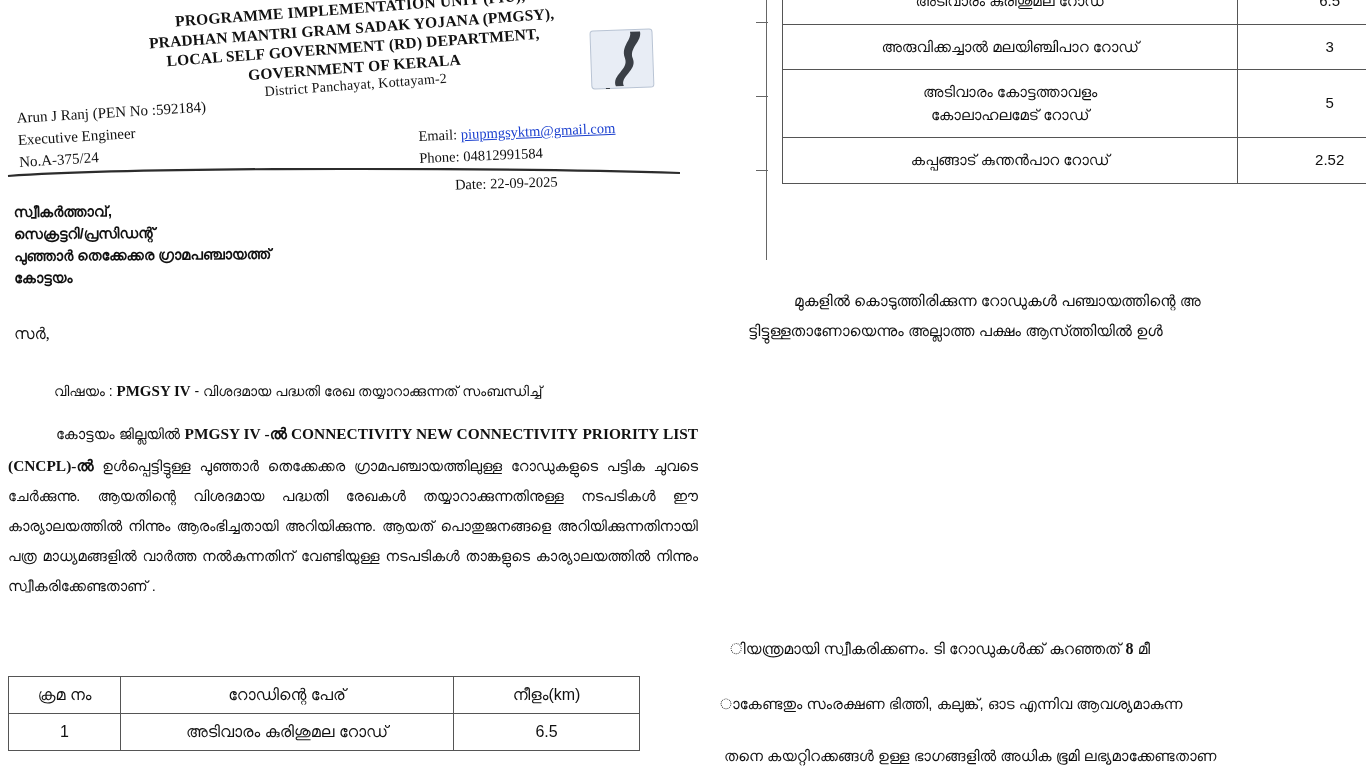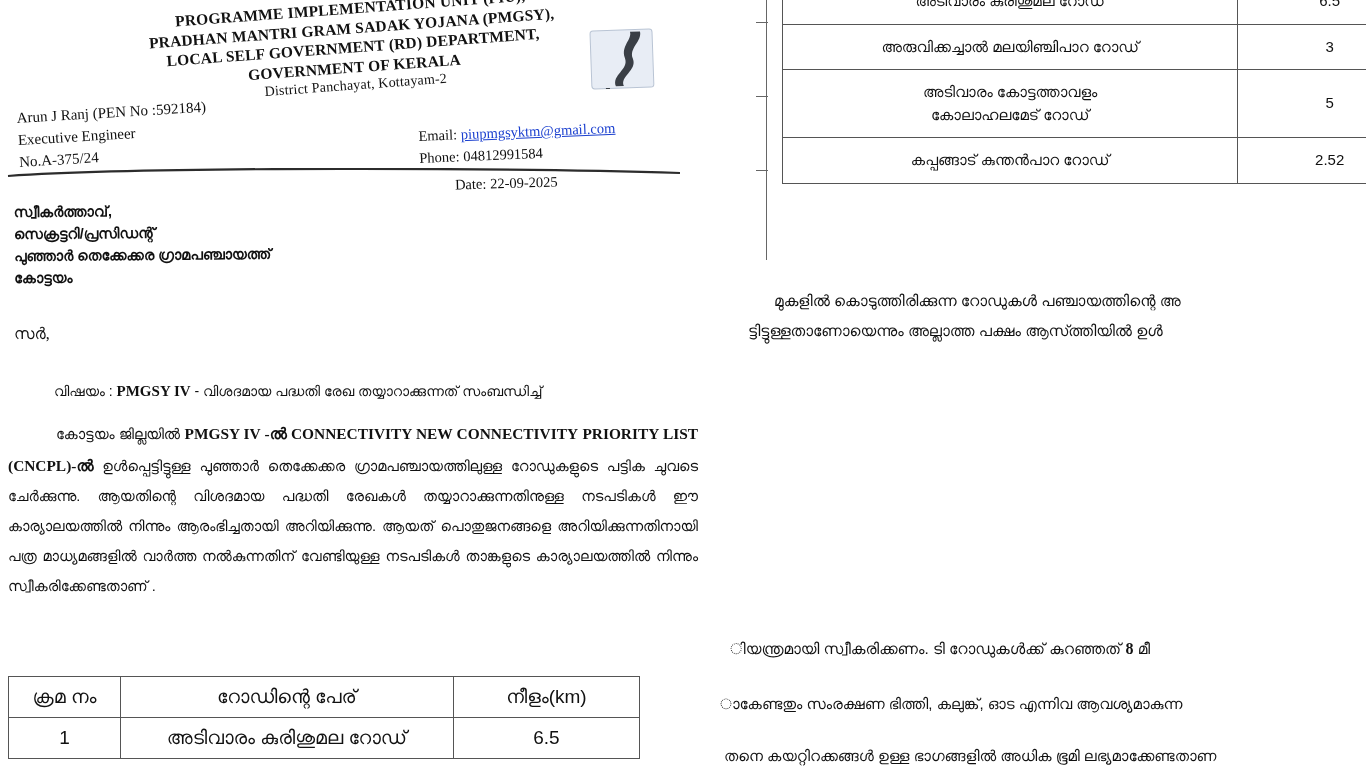--- a/index.html
+++ b/index.html
@@ -158,21 +158,21 @@
   .body-para .indent { display:inline-block; width: 48px; }
 
   
   .left-table {
     position: absolute;
     left: 8px;
     top: 676px;
     width: 632px;
     border-collapse: collapse;
     font-family: "Liberation Sans", sans-serif;
-    font-size: 19px;
+    font-size: 16px;
   }
   .left-table td, .left-table th {
     border: 1px solid #555;
     text-align: center;
     font-weight: 400;
     padding: 9px 4px;
   }
   .left-table .c1 { width: 108px; }
   .left-table .c2 { width: 340px; }
   .left-table .c3 { width: 184px; }
@@ -223,21 +223,21 @@
     background: #666;
   }
 
   .r-para {
     position: absolute;
     font-size: 15.4px;
     line-height: 2.15;
     text-align: justify;
     white-space: nowrap;
   }
-  .r-p1 { left: 64px; top: 284px; }
+  .r-p1 { left: 84px; top: 284px; }
   .r-p2 { left: 38px; top: 314px; }
 
   .r-b1 { left: 36px; top: 596px; }
   .r-b2 { left: 20px; top: 632px; }
   .r-b3 { left: 10px; top: 688px; font-size: 15px; }
   .r-b4 { left: 14px; top: 704px; font-size: 15px; }
   .r-b5 { left: 14px; top: 740px; font-size: 15px; }
   .r-b strong { font-family: "Liberation Serif", serif; font-size: 16px; }
 </style>
 </head>

